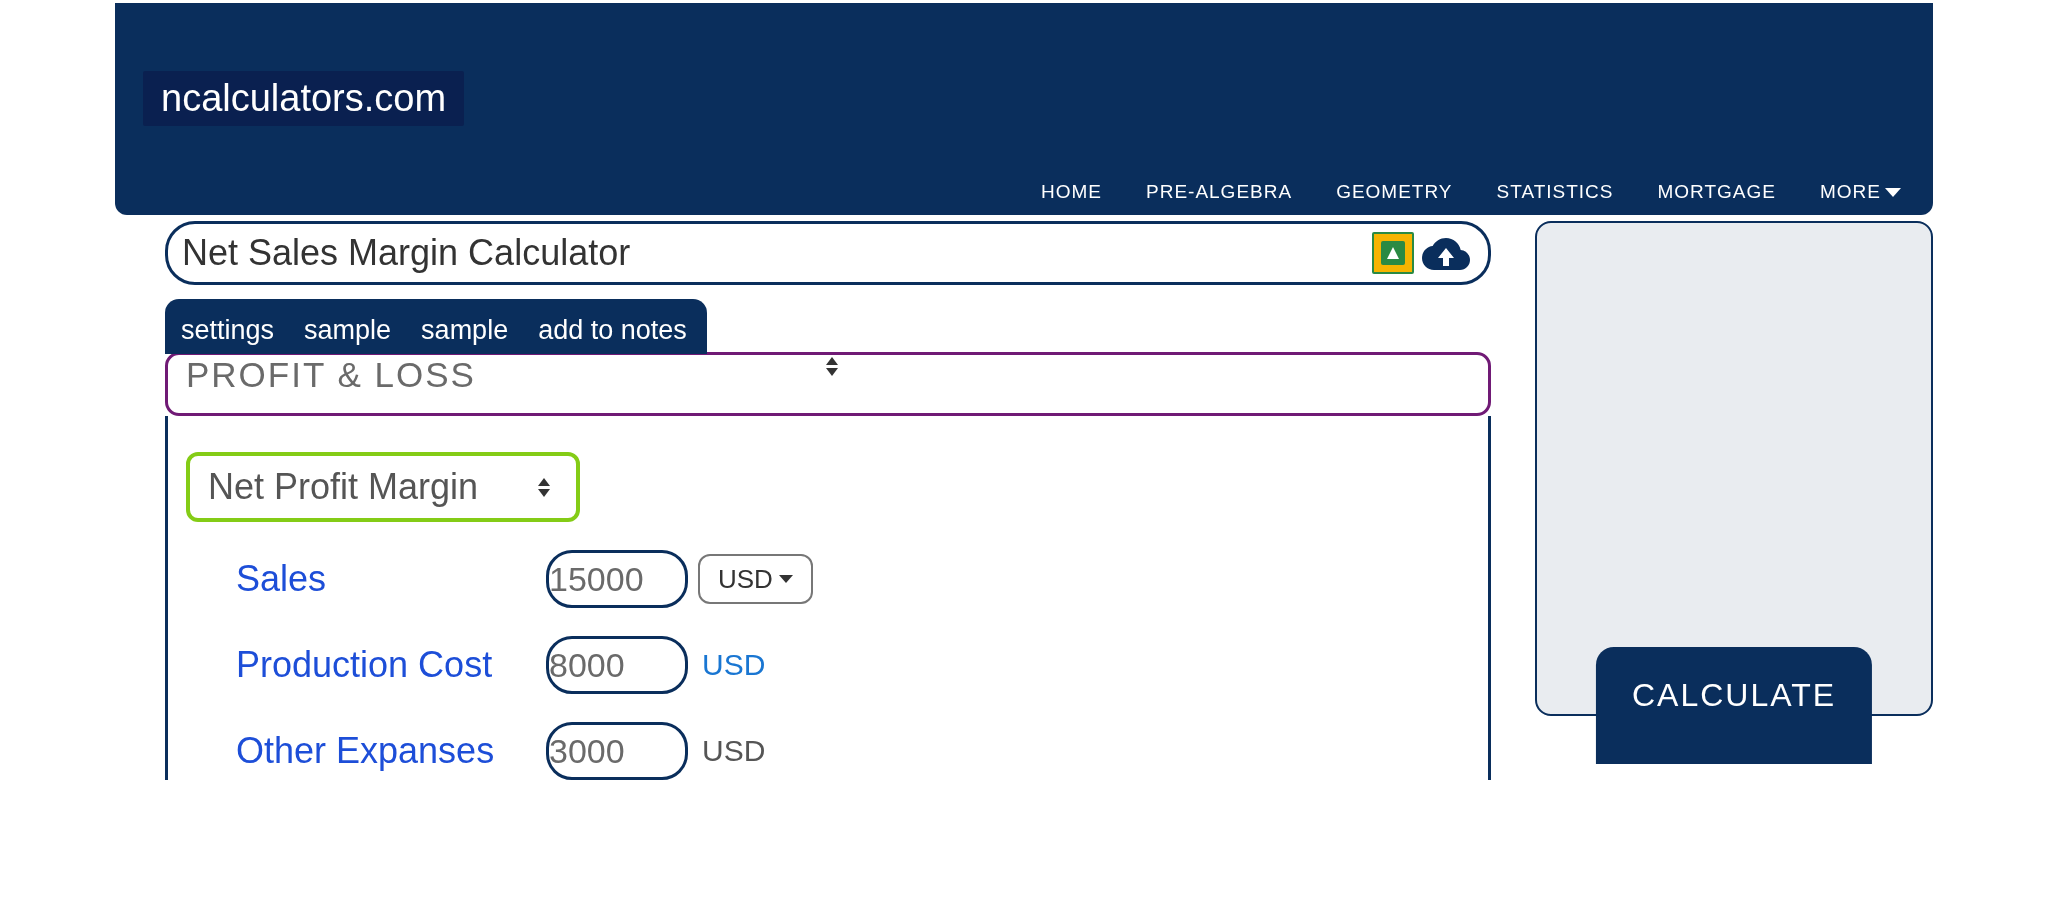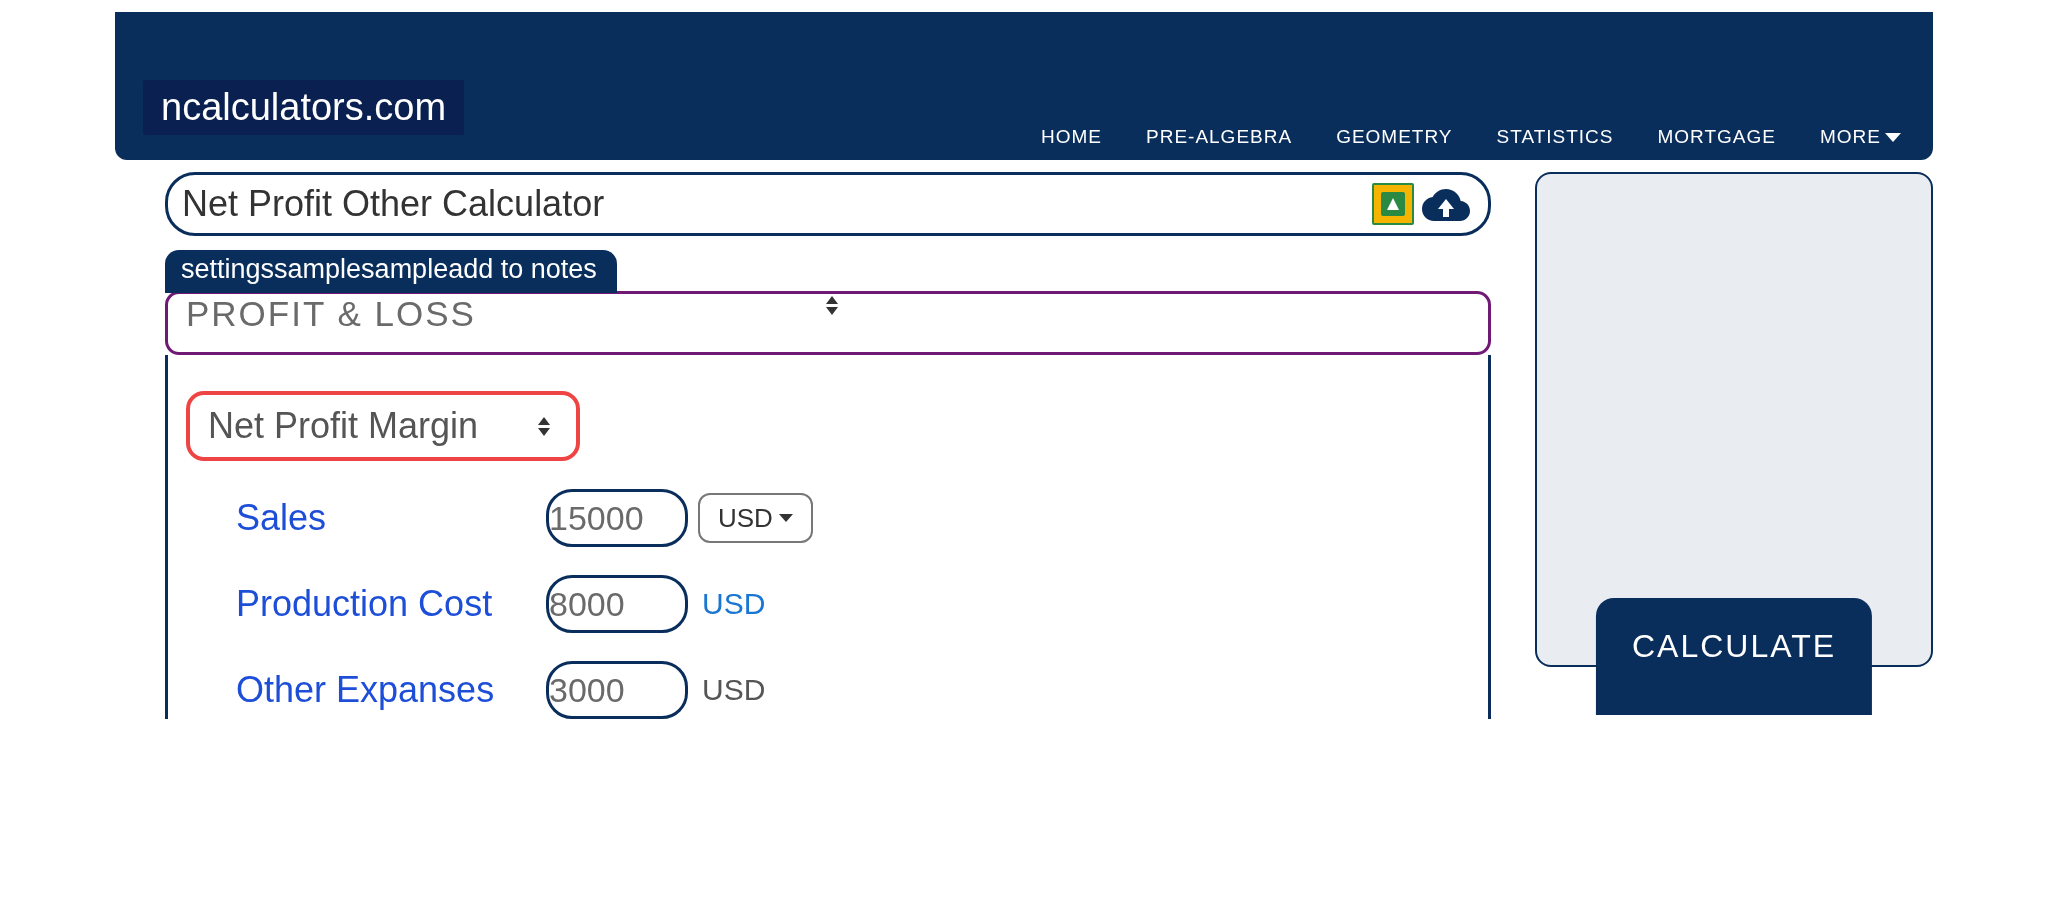--- a/index.html
+++ b/index.html
@@ -1,23 +1,23 @@
 <!DOCTYPE html>
 <html><head>
   <meta charset="utf-8">
   <style>
     * { margin: 0; padding: 0; box-sizing: border-box; }
     body { font-family: -apple-system, BlinkMacSystemFont, "Segoe UI", Helvetica, Arial, sans-serif; background: #fff; }
     .page { width: 2048px; min-height: 915px; position: relative; }
     .navbar {
       background: #0a2e5c;
-      margin: 12px 115px;
+      margin: 3px 115px;
       border-radius: 0 0 12px 12px;
       padding: 28px 0 0 0;
-      height: 148px;
+      height: 212px;
       position: relative;
     }
     .brand {
       display: inline-block;
       background: #0a2050;
       color: #fff;
       font-size: 38px;
       padding: 6px 18px;
       margin-left: 28px;
       margin-top: 40px;
@@ -94,21 +94,22 @@
     }
     .cloud-dl {
       width: 48px; height: 38px;
       position: relative;
     }
     .cloud-dl svg { width: 48px; height: 38px; fill: #0a2e5c; }
     .tabs {
       display: inline-flex;
       background: #0a2e5c;
       border-radius: 14px 14px 0 0;
-      padding: 4px 20px 8px 16px;
+      padding: 16px 20px 8px 16px;
+      gap: 30px;
       margin-left: 0;
     }
     .tabs a {
       color: #fff;
       text-decoration: none;
       font-size: 27px;
       font-weight: 400;
     }
     .category-select {
       border: 3px solid #701a75;
@@ -142,22 +143,22 @@
     }
     .form-body {
       border-left: 3px solid #0a2e5c;
       border-right: 3px solid #0a2e5c;
       border-bottom: none;
       border-radius: 0;
       margin-top: 0;
       padding: 36px 18px 0 18px;
     }
     .sub-select {
-      border: 4px solid #ef4444;
-      border-radius: 18px;
+      border: 4px solid #84cc16;
+      border-radius: 12px;
       display: inline-flex;
       align-items: center;
       padding: 10px 22px 10px 18px;
       gap: 60px;
       margin-bottom: 28px;
     }
     .sub-select span {
       font-size: 36px;
       color: #555;
       font-weight: 400;
@@ -240,21 +241,21 @@
       <a href="#">GEOMETRY</a>
       <a href="#">STATISTICS</a>
       <a href="#">MORTGAGE</a>
       <a href="#"><span>MORE</span><span class="more-caret"></span></a>
     </div>
   </div>
 
   <div class="content">
     <div class="left-col">
       <div class="title-bar">
-        <h1>Net Profit Other Calculator</h1>
+        <h1>Net Sales Margin Calculator</h1>
         <div class="title-icons">
           <div class="gc-icon">
               <div class="gc-icon-inner"></div>
             </div>
           <div class="cloud-dl">
             <svg viewBox="0 0 24 19">
                 <path d="M19.35 8.04C18.67 4.59 15.64 2 12 2 9.11 2 6.6 3.64 5.35 6.04 2.34 6.36 0 8.91 0 12c0 3.31 2.69 6 6 6h13c2.76 0 5-2.24 5-5 0-2.64-2.05-4.78-4.65-4.96z"></path>
                 <path fill="#fff" d="M12 7l-4 5h2.5v4h3v-4H16z"></path>
               </svg>
           </div>

